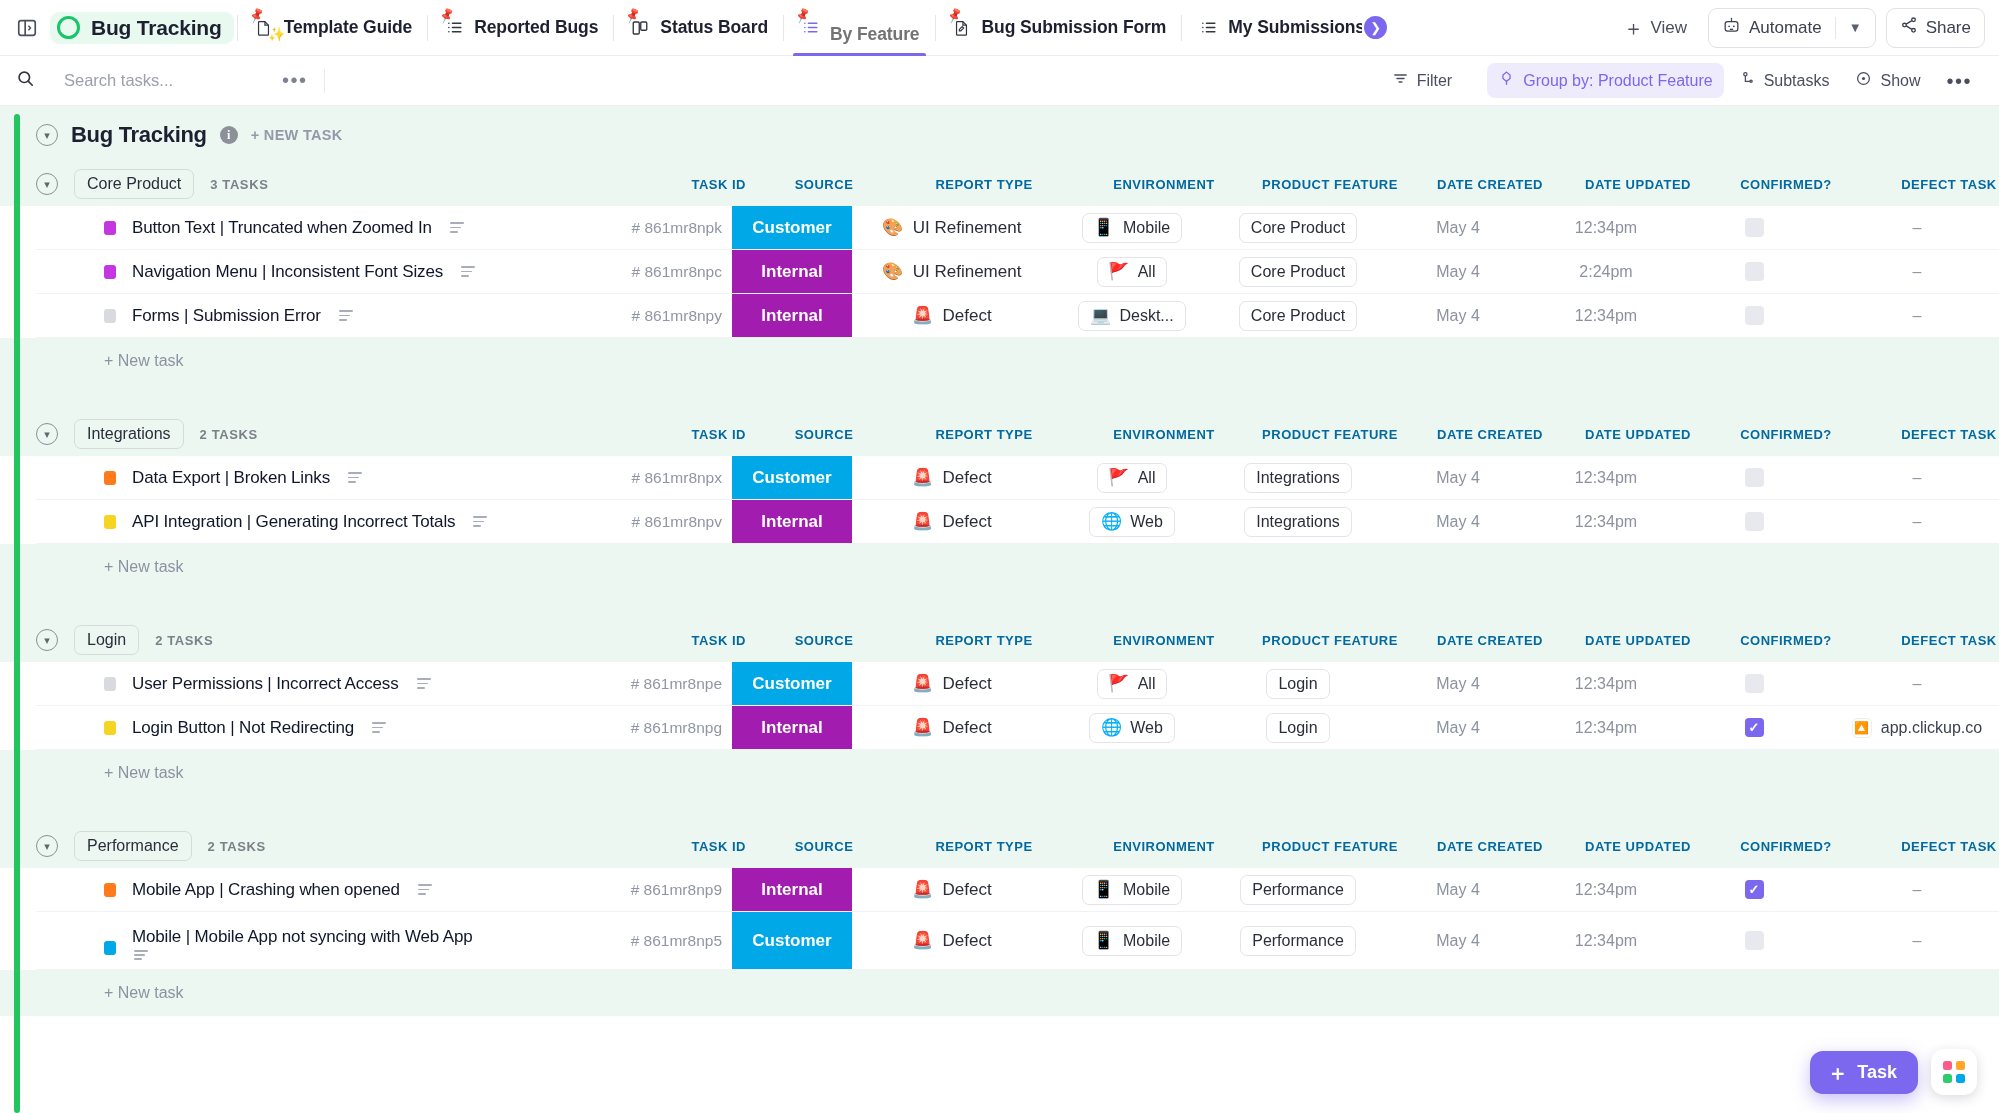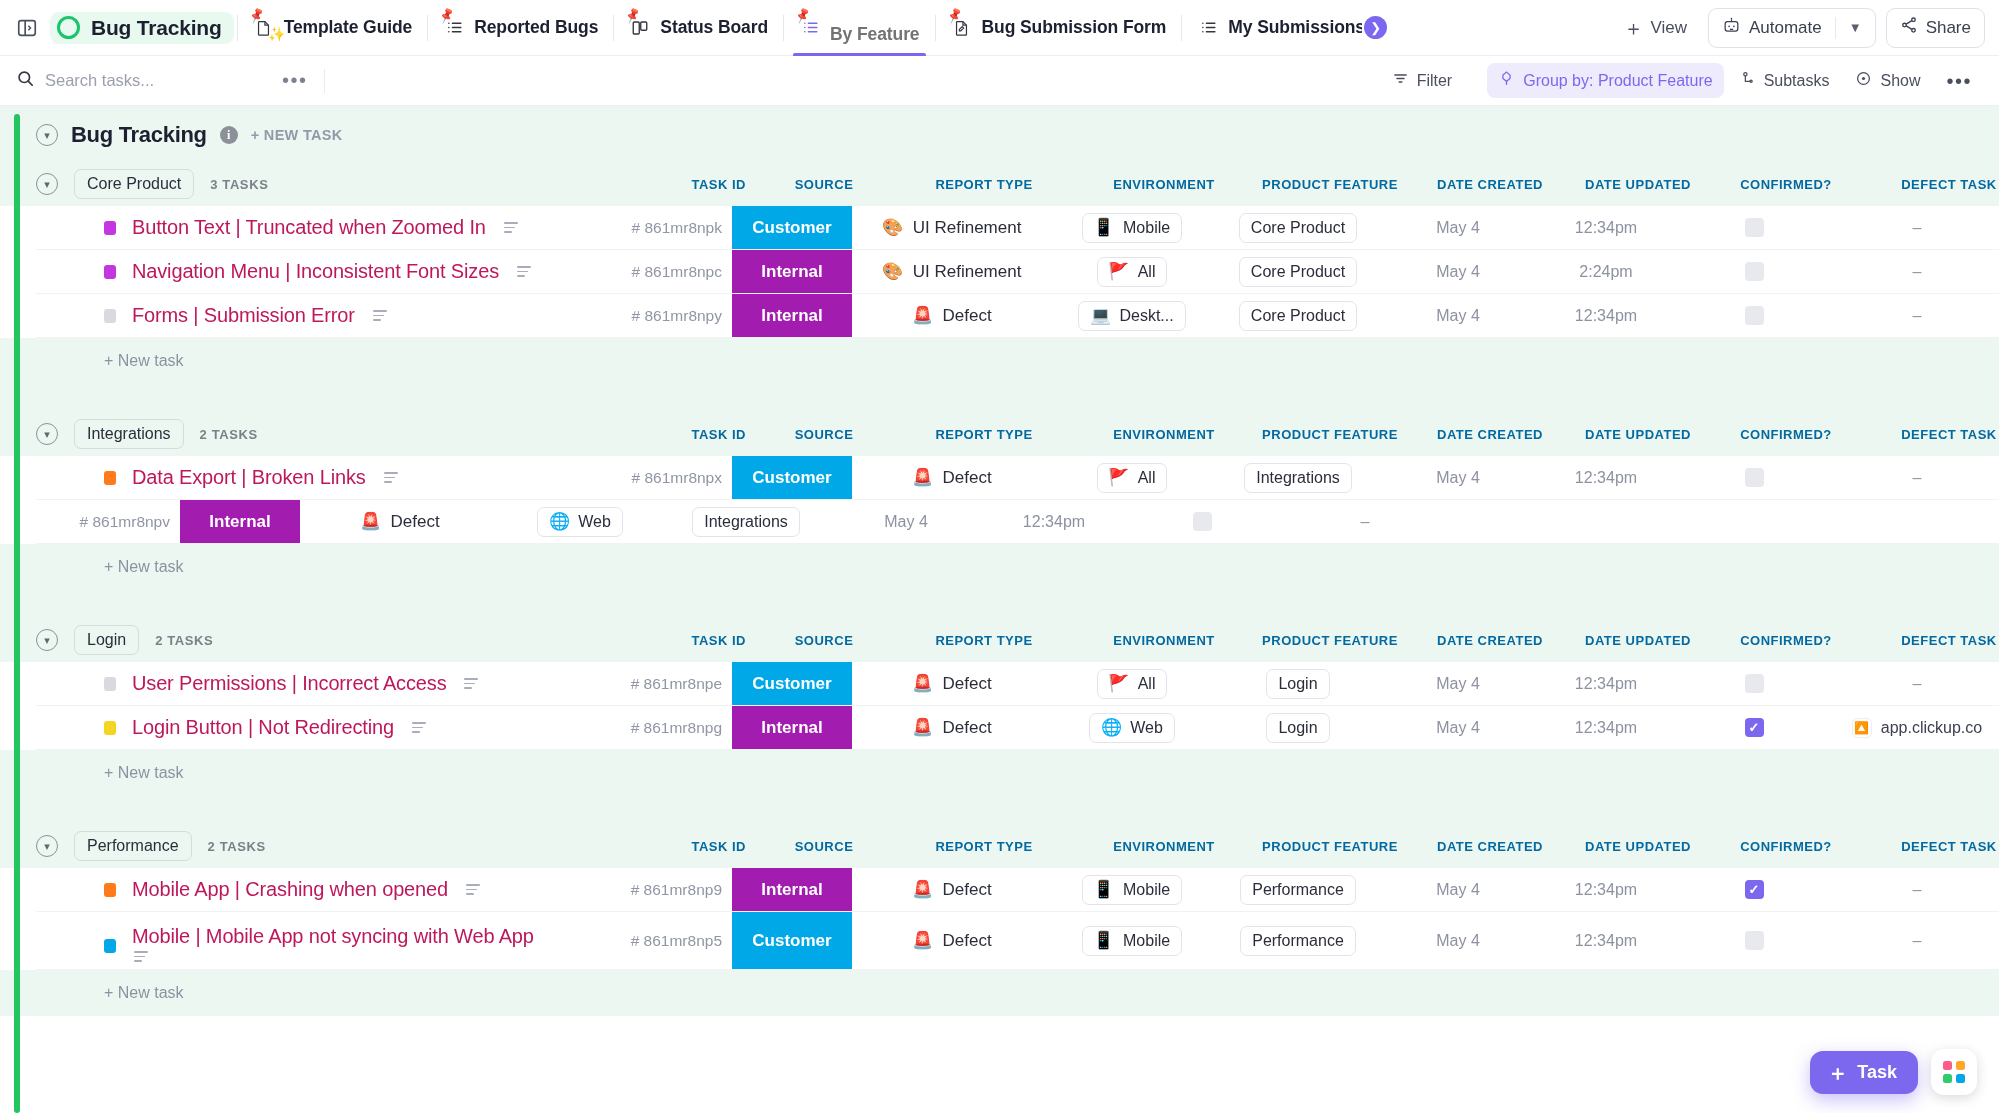--- a/index.html
+++ b/index.html
@@ -86,21 +86,21 @@
     font-size: 17px; color: #3c4150; font-weight: 500; height: 100%;
     white-space: nowrap;
   }
   .outlinebtn .divider { width: 1px; height: 22px; background: #e6e7ed; }
 
   
   .toolbar {
     height: 50px; display: flex; align-items: center; padding: 0 16px 0 16px;
     border-bottom: 1px solid #edeef2; background: #fff;
   }
-  .search-wrap { display: flex; align-items: center; gap: 10px; width: 250px; }
+  .search-wrap { display: flex; align-items: center; gap: 29px; width: 250px; }
   .search-input {
     border: none; outline: none; font-size: 16.5px; color: #2b2e3a;
     background: transparent; width: 100%; font-family: inherit;
   }
   .search-input::placeholder { color: #9b9fae; }
   .tb-dots { color: #7d8293; font-size: 20px; letter-spacing: 1.5px; padding: 0 16px; }
   .tb-sep { width: 1px; height: 24px; background: #e9eaef; }
   .tb-right { margin-left: auto; display: flex; align-items: center; gap: 4px; }
   .tb-btn {
     display: flex; align-items: center; gap: 8px; padding: 7px 11px;
@@ -173,21 +173,21 @@
 
   .task-row {
     height: 44px; background: #fff; position: relative;
     border-bottom: 1px solid #f1f2f5; margin-left: 36px;
   }
   .task-row.tall { height: 58px; }
 
   .c-name { display: flex; align-items: center; gap: 16px; }
   .status-sq { width: 12px; height: 14px; border-radius: 3px; flex: 0 0 auto; }
   .task-title {
-    font-size: 20px; color: #be185d; letter-spacing: -0.15px; white-space: nowrap;
+    font-size: 17px; color: #0f172a; letter-spacing: -0.15px; white-space: nowrap;
   }
   .desc-ico {
     display: flex; flex-direction: column; gap: 2.5px; flex: 0 0 auto; margin-left: 2px;
   }
   .desc-ico i { display: block; height: 1.7px; background: #a9adbb; border-radius: 1px; }
   .desc-ico i:nth-child(1) { width: 14px; }
   .desc-ico i:nth-child(2) { width: 11px; }
   .desc-ico i:nth-child(3) { width: 8px; }
 
   .task-row.tall .c-name { flex-direction: row; align-items: flex-start; padding-top: 6px; }
@@ -682,20 +682,29 @@
         <div class="c-dcre"><span class="datetxt">May 4</span></div>
         <div class="c-dupd"><span class="datetxt">12:34pm</span></div>
         <div class="c-conf">
           <div class="cbox"></div>
         </div>
         <div class="c-defect">
           <span class="dash">–</span>
         </div>
       </div>
       <div class="row task-row">
+        <div class="c-name">
+          <span class="status-sq" style="background:#f5d422"></span>
+          <span class="task-title">API Integration | Generating Incorrect Totals</span>
+          <span class="desc-ico">
+            <i></i>
+            <i></i>
+            <i></i>
+          </span>
+        </div>
         <div class="c-taskid"><span class="taskid"># 861mr8npv</span></div>
         <div class="c-source" style="height:100%">
           <div class="source-cell src-internal">Internal</div>
         </div>
         <div class="c-report">
           <span class="report-cell">
             <span class="emj">🚨</span>
             <span class="rt">Defect</span>
           </span>
         </div>

